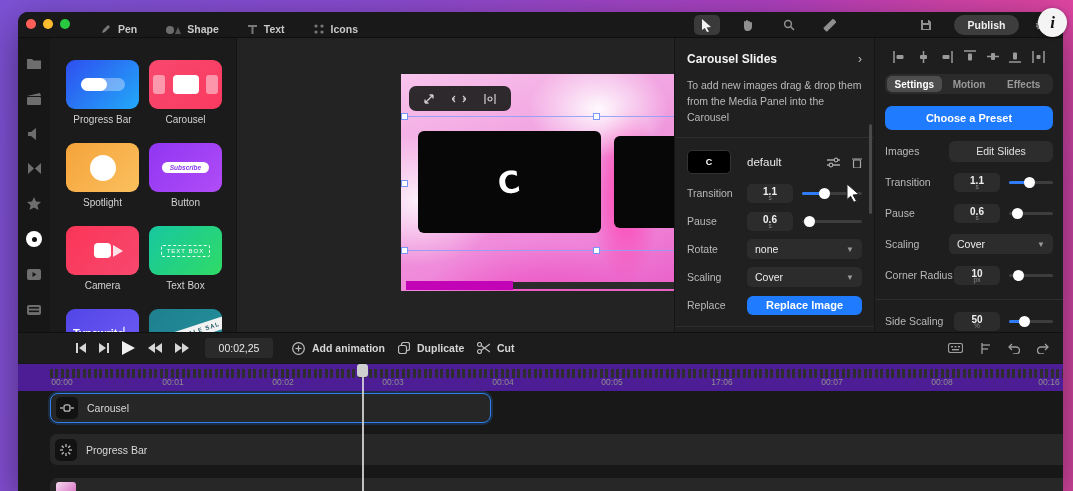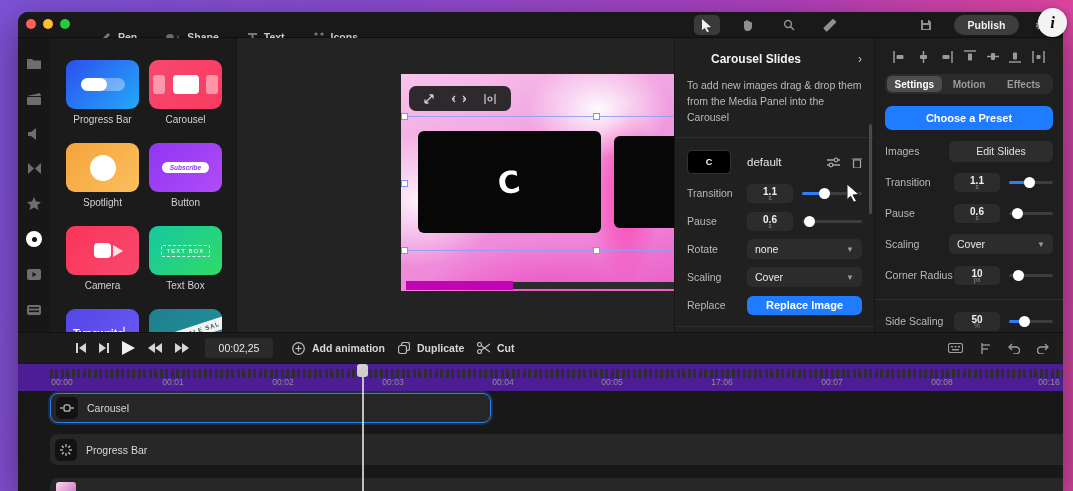--- a/index.html
+++ b/index.html
@@ -12,21 +12,21 @@
   }
   .window{
     position:absolute; left:18px; top:12px; width:1045px; height:479px;
     background:#1d1d1d; border-radius:10px 10px 0 0; overflow:hidden;
     box-shadow:0 12px 40px rgba(0,0,0,.45);
   }
   
   .titlebar{ position:relative; height:26px; background:#191919; border-bottom:1px solid #0e0e0e; }
   .lights{ position:absolute; left:8px; top:7px; display:flex; gap:7px; }
   .light{ width:10px; height:10px; border-radius:50%; }
-  .tb-tools{ position:absolute; left:82px; top:12px; height:26px; display:flex; align-items:center; gap:28px; }
+  .tb-tools{ position:absolute; left:82px; top:4px; height:26px; display:flex; align-items:center; gap:28px; }
   .tb-tool{ display:flex; align-items:center; gap:6px; color:#c9c9c9; font-size:10.5px; font-weight:bold; cursor:default; }
   .tb-tool svg{ opacity:.75; }
   .tb-right{ position:absolute; right:16px; top:0; height:26px; display:flex; align-items:center; gap:15px; }
   .tb-icn{ width:26px; height:20px; display:flex; align-items:center; justify-content:center; border-radius:5px; }
   .tb-icn.sel{ background:#3a3a3a; }
   .spacer40{ width:40px; }
   .publish{ background:#3d3d3d; color:#f0f0f0; font-size:10.5px; font-weight:bold; padding:4px 14px; border-radius:12px; }
   .gear{ color:#9a9a9a; font-size:14px; line-height:1; }
   
   .main{ position:absolute; top:26px; left:0; width:100%; height:294px; display:flex; }
@@ -65,21 +65,21 @@
   .cslide{ position:absolute; background:#070707; border-radius:6px; display:flex; align-items:center; justify-content:center; }
   .slide-logo{ color:#fff; font-size:30px; font-weight:bold; font-family:"DejaVu Sans", sans-serif; transform:rotate(-8deg); }
   .sel-line{ position:absolute; left:3px; right:0; height:1px; background:#8goldfish; background:#8ea0f5; opacity:.9; }
   .handle{ position:absolute; width:7px; height:7px; background:#fff; border:1px solid #7b94f7; }
   .video-toolbar{ position:absolute; left:8px; top:12px; width:102px; height:25px; background:rgba(30,30,30,.93); border-radius:7px; display:flex; align-items:center; justify-content:space-around; padding:0 6px; }
   .vt-ic{ color:#cfcfcf; font-size:10px; display:flex; align-items:center; }
   .strip-fill{ position:absolute; left:5px; top:207px; width:107px; height:9px; background:#c203b6; }
   .strip-rest{ position:absolute; left:112px; top:208px; width:162px; height:7px; background:#2b2b2b; }
   
   .cpanel{ width:200px; background:#202020; border-left:1px solid #151515; position:relative; padding:0 12px; }
-  .cp-title{ margin-top:14px; display:flex; justify-content:space-between; align-items:center; color:#f2f2f2; font-size:12px; font-weight:bold;margin-left:24px; }
+  .cp-title{ margin-top:14px; display:flex; justify-content:space-between; align-items:center; color:#f2f2f2; font-size:12px; font-weight:bold; }
   .cp-chev{ color:#bdbdbd; font-size:12px; font-weight:normal; }
   .cp-desc{ margin-top:12px; font-size:10.5px; line-height:1.5; color:#b9b9b9; }
   .cp-div{ height:1px; background:#2e2e2e; margin:12px -12px 0; }
   .cp-item{ margin-top:12px; display:flex; align-items:center; }
   .cp-thumb{ width:44px; height:24px; background:#000; border:1px solid #333; border-radius:5px; display:flex; align-items:center; justify-content:center; color:#fff; font-size:9px; font-weight:bold; }
   .cp-name{ margin-left:16px; flex:1; color:#e8e8e8; font-size:11.5px; }
   .cp-item-ics{ display:flex; gap:12px; color:#a8a8a8; }
   .cp-row{ margin-top:10px; display:flex; align-items:center; height:18px; }
   .cp-label{ width:60px; font-size:10.5px; color:#b9b9b9; }
   .val-box{ width:46px; height:19px; background:#2c2c2c; border-radius:5px; display:flex; align-items:center; justify-content:center; gap:2px;flex-direction:column; }

